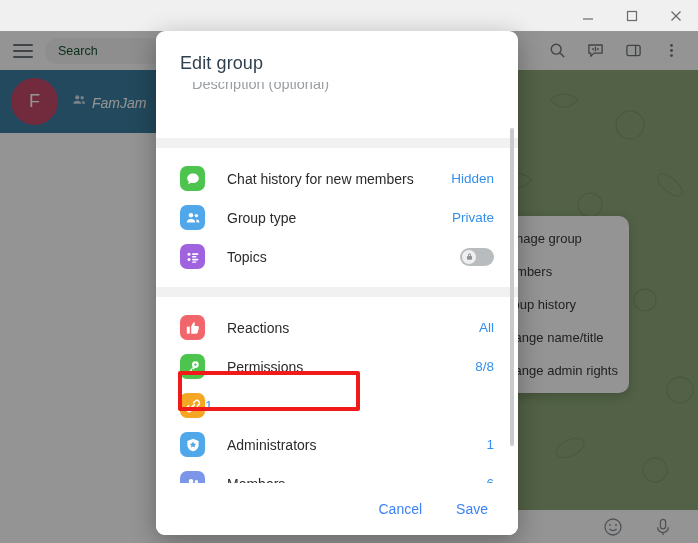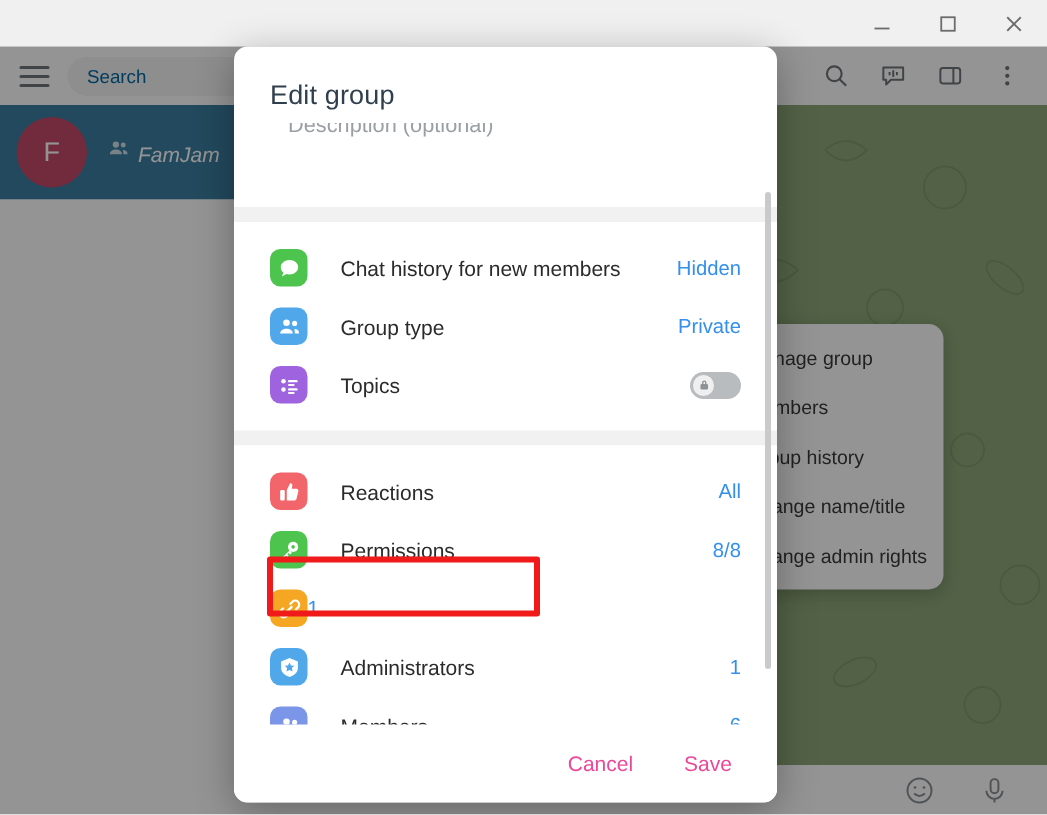--- a/index.html
+++ b/index.html
@@ -31,21 +31,21 @@
   .left-col { position:absolute; left:0; top:0; width:270px; height:512px; background:#ffffff; }
   .left-header {
     position:absolute; left:0; top:0; width:270px; height:39px;
     background:#ffffff; display:flex; align-items:center; padding:0 10px;
   }
   .burger { width:26px; height:22px; display:flex; flex-direction:column; justify-content:center; gap:4px; padding:0 3px; }
   .burger i { display:block; height:2px; background:#707579; border-radius:1px; }
   .search-box {
     margin-left:9px; flex:1; height:26px; background:#f4f4f5; border-radius:13px;
     display:flex; align-items:center; padding:0 13px;
-    font-size:12.5px; color:#0369a1;
+    font-size:12.5px; color:#14532d;
   }
   .chat-row {
     position:absolute; left:0; top:39px; width:270px; height:63px;
     background:#3b7ea1; display:flex; align-items:center; padding:0 11px;
   }
   .chat-avatar {
     width:47px; height:47px; border-radius:50%; background:#c44b6a;
     display:flex; align-items:center; justify-content:center;
     color:#fff; font-size:18px;
   }
@@ -146,21 +146,21 @@
   .m-scrollbar {
     position:absolute; right:4px; top:46px; width:4px; height:318px;
     background:#c9cacb; border-radius:2px;
   }
 
   .modal-footer {
     height:52px; display:flex; align-items:center; justify-content:flex-end;
     gap:34px; padding-right:30px; background:#fff;
   }
   .footer-btn {
-    font-size:14px; color:#ec4899; background:none; border:none;
+    font-size:14px; color:#3b82f6; background:none; border:none;
     font-family:"Liberation Sans", sans-serif; cursor:pointer;
   }
 </style>
 </head>
 <body>
 
 <div id="app">
 
   <div class="titlebar">
     <div class="win-btn">

